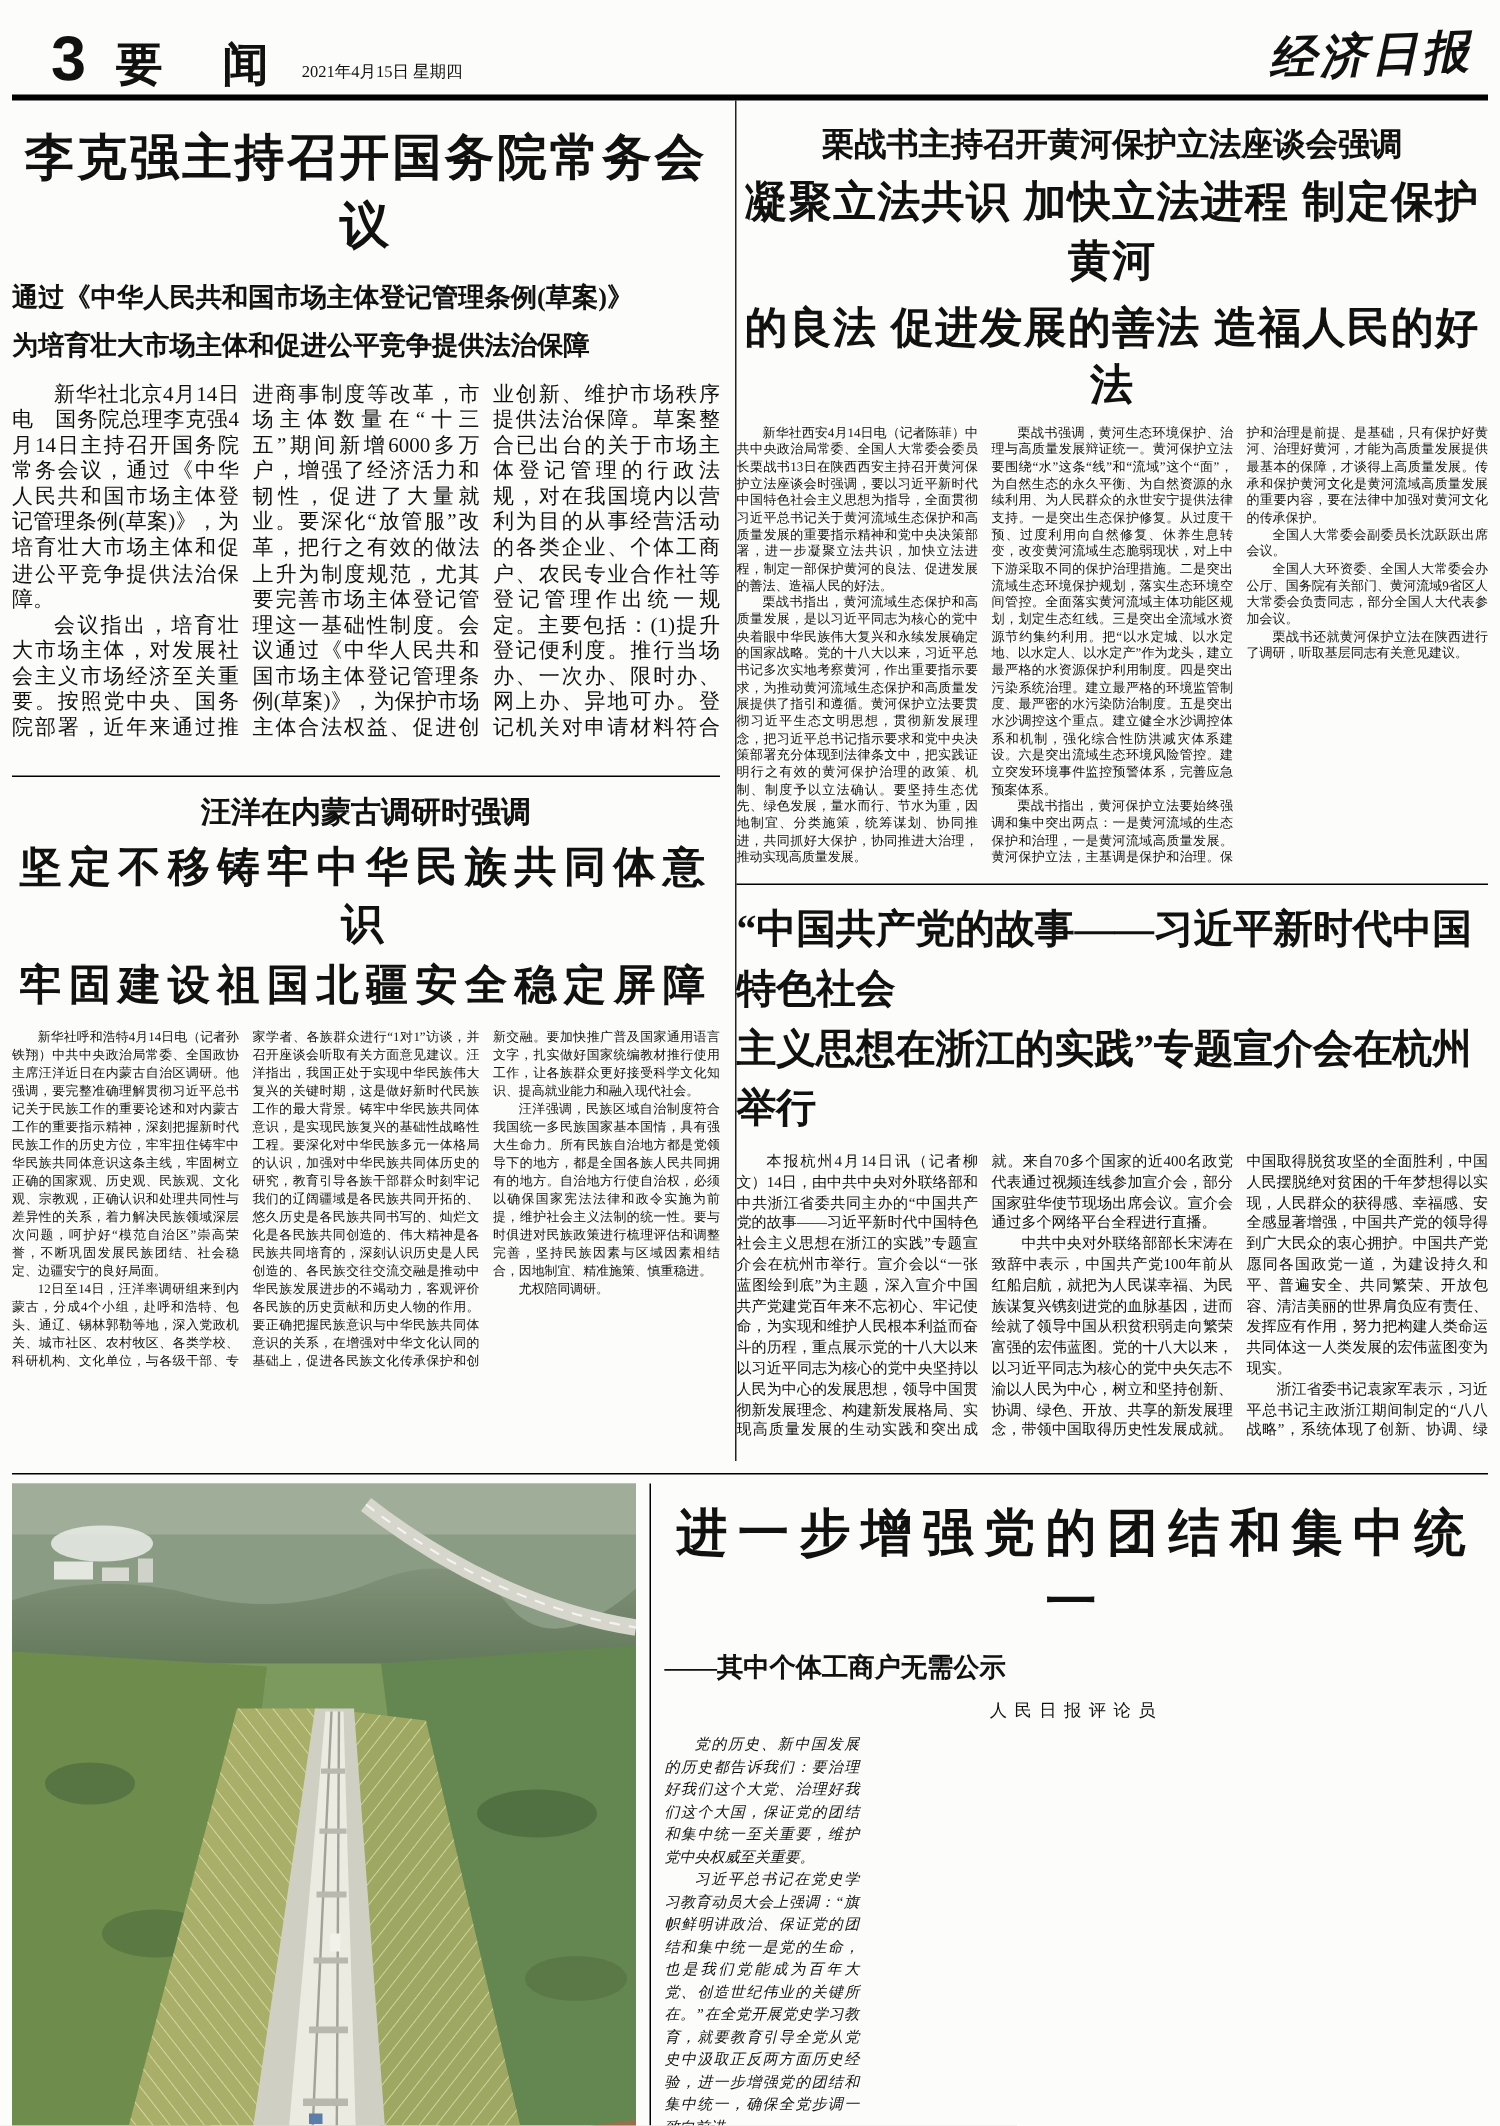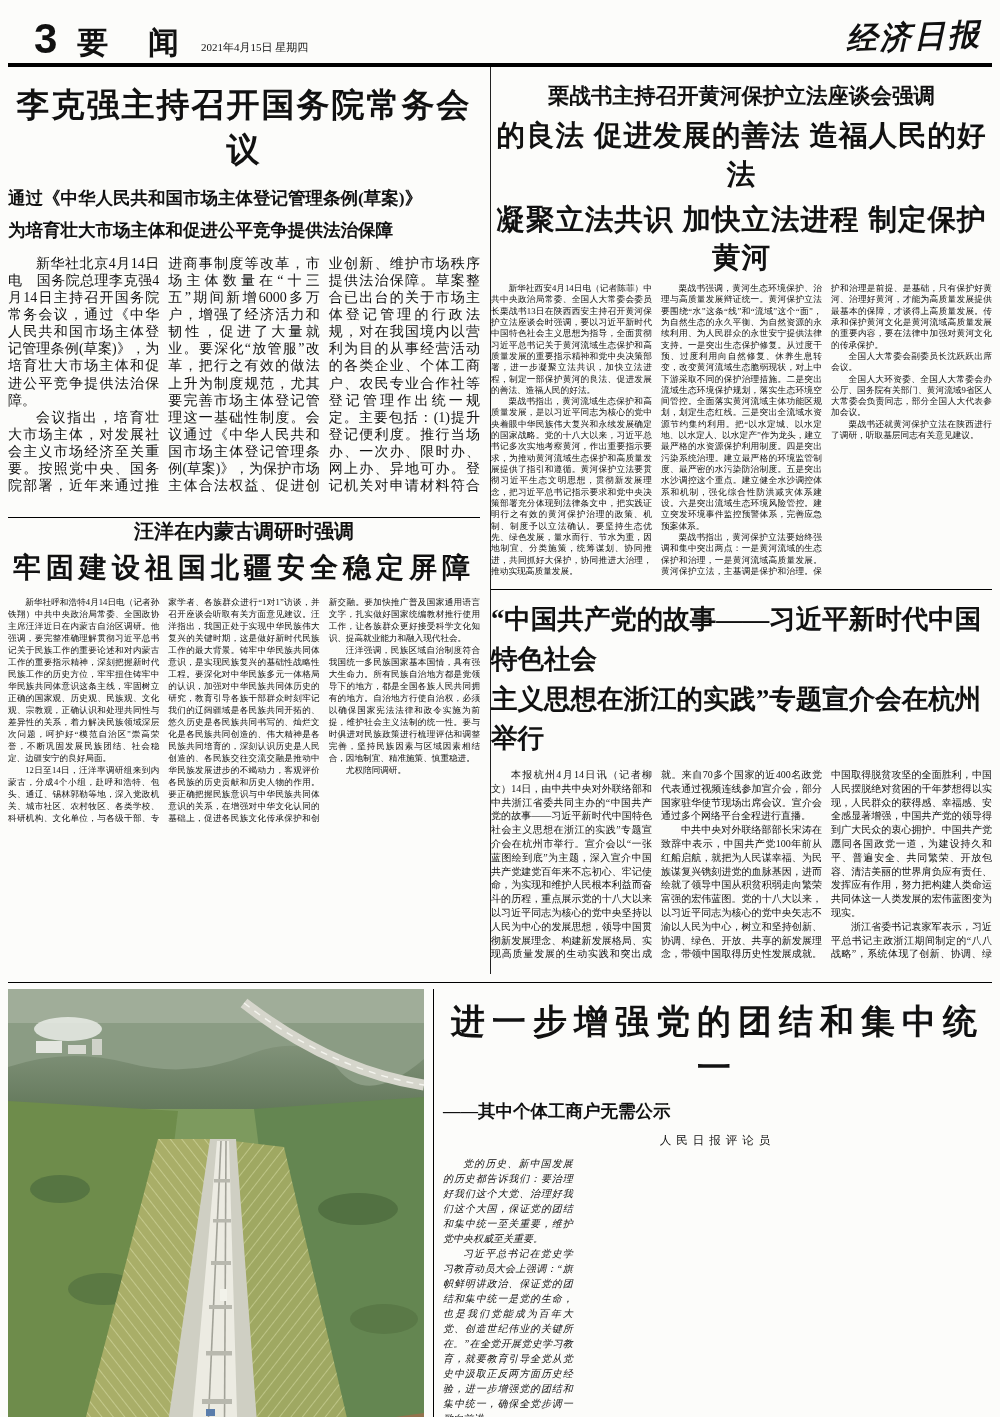--- a/index.html
+++ b/index.html
@@ -23,21 +23,21 @@
   .kicker{font-weight:bold;text-align:center;margin:0;}
   .sub{font-weight:bold;margin:0;}
   .body-cols{text-align:justify;overflow:hidden;column-fill:auto;}
   .body-cols p{margin:0;text-indent:2em;}
   
   .a1 .headline-sans{font-size:33px;letter-spacing:2px;margin:16px 0 10px;}
   .a1 .sub{font-size:17.5px;line-height:1.8;}
   .a1 .body-cols{column-count:3;column-gap:9px;height:254px;font-size:14px;line-height:1.22;margin-top:9px;}
   .hr1{border:0;border-top:1px solid #000;margin:8px 0 0;}
   
-  .a3 .kicker{font-size:20px;}
+  .a3 .kicker{font-size:20px;margin-top:10px;}
   .a3 .headline-sans{font-size:28px;letter-spacing:5px;line-height:1.34;margin-top:4px;}
   .a3 .body-cols{column-count:3;column-gap:9px;height:232px;font-size:8.6px;line-height:1.4;margin-top:9px;}
   
   .a2 .kicker{font-size:21.5px;margin-top:14px;}
   .a2 .headline-sans{font-size:28.5px;line-height:1.36;margin:6px 0 6px;letter-spacing:1px;}
   .a2 .body-cols{column-count:3;column-gap:9px;height:298px;font-size:8.7px;line-height:1.3;margin-top:6px;}
   
   .a4 .sub{font-size:26.5px;line-height:1.5;margin-top:10px;}
   .a4 .body-cols{column-count:3;column-gap:9px;height:206px;font-size:10px;line-height:1.38;margin-top:9px;}
   .full-rule{border:0;border-top:1px solid #000;margin:8px 0 0;}
@@ -74,35 +74,36 @@
         <p class="sub">为培育壮大市场主体和促进公平竞争提供法治保障</p>
         <div class="body-cols">
           <p>新华社北京4月14日电　国务院总理李克强4月14日主持召开国务院常务会议，通过《中华人民共和国市场主体登记管理条例(草案)》，为培育壮大市场主体和促进公平竞争提供法治保障。</p>
           <p>会议指出，培育壮大市场主体，对发展社会主义市场经济至关重要。按照党中央、国务院部署，近年来通过推进商事制度等改革，市场主体数量在“十三五”期间新增6000多万户，增强了经济活力和韧性，促进了大量就业。要深化“放管服”改革，把行之有效的做法上升为制度规范，尤其要完善市场主体登记管理这一基础性制度。会议通过《中华人民共和国市场主体登记管理条例(草案)》，为保护市场主体合法权益、促进创业创新、维护市场秩序提供法治保障。草案整合已出台的关于市场主体登记管理的行政法规，对在我国境内以营利为目的从事经营活动的各类企业、个体工商户、农民专业合作社等登记管理作出统一规定。主要包括：(1)提升登记便利度。推行当场办、一次办、限时办、网上办、异地可办。登记机关对申请材料符合法定要求的应予当场登记；不能当场登记的，一般应在3个工作日内予以登记。电子与纸质营业执照具有同等法律效力。(2)精简申请材料和登记环节。登记机关能够通过政务信息共享平台获取的相关信息，不得要求申请人重复提供。申请材料不齐全或不符合法定形式的，登记机关应一次性告知申请人需补正的材料。(3)为推动解决“注销难”，明确规定市场主体未发生或已清偿债权债务、职工工资、社保费用、应缴税款等，书面承诺承担相关法律责任并按规定公示的，可按简易程序办理注销，其中个体工商户无需公示。(4)为降低市场主体维持成本，设立歇业制度。因自然灾害、事故灾难、公共卫生事件等造成经营困难的，市场主体可自主决定在一定时期内歇业并向登记机关备案，歇业最长不得超过3年。(5)明确诚信和监管要求。市场主体实行实名登记，对提交材料真实性、合法性和有效性负责，并按规定公示年度报告和登记相关信息。对登记时提交虚假材料或有其他欺诈行为的，撤销其市场主体登记，直接责任人3年内不得再次申请登记。登记机关根据市场主体信用状况实施分级分类监管，采取“双随机、一公开”方式对登记事项进行监督检查。(6)明确违法行为的法律责任和处罚措施。增强处罚针对性，情节严重的吊销营业执照，维护诚实守信、公平竞争的市场秩序。</p>
           <p>会议还研究了其他事项。</p>
         </div>
       </article>
       <hr class="hr1">
       <article class="a3">
         <p class="kicker">汪洋在内蒙古调研时强调</p>
+        <h1 class="headline-sans">坚定不移铸牢中华民族共同体意识</h1>
         <h1 class="headline-sans">牢固建设祖国北疆安全稳定屏障</h1>
         <div class="body-cols">
           <p>新华社呼和浩特4月14日电（记者孙铁翔）中共中央政治局常委、全国政协主席汪洋近日在内蒙古自治区调研。他强调，要完整准确理解贯彻习近平总书记关于民族工作的重要论述和对内蒙古工作的重要指示精神，深刻把握新时代民族工作的历史方位，牢牢扭住铸牢中华民族共同体意识这条主线，牢固树立正确的国家观、历史观、民族观、文化观、宗教观，正确认识和处理共同性与差异性的关系，着力解决民族领域深层次问题，呵护好“模范自治区”崇高荣誉，不断巩固发展民族团结、社会稳定、边疆安宁的良好局面。</p>
           <p>12日至14日，汪洋率调研组来到内蒙古，分成4个小组，赴呼和浩特、包头、通辽、锡林郭勒等地，深入党政机关、城市社区、农村牧区、各类学校、科研机构、文化单位，与各级干部、专家学者、各族群众进行“1对1”访谈，并召开座谈会听取有关方面意见建议。汪洋指出，我国正处于实现中华民族伟大复兴的关键时期，这是做好新时代民族工作的最大背景。铸牢中华民族共同体意识，是实现民族复兴的基础性战略性工程。要深化对中华民族多元一体格局的认识，加强对中华民族共同体历史的研究，教育引导各族干部群众时刻牢记我们的辽阔疆域是各民族共同开拓的、悠久历史是各民族共同书写的、灿烂文化是各民族共同创造的、伟大精神是各民族共同培育的，深刻认识历史是人民创造的、各民族交往交流交融是推动中华民族发展进步的不竭动力，客观评价各民族的历史贡献和历史人物的作用。要正确把握民族意识与中华民族共同体意识的关系，在增强对中华文化认同的基础上，促进各民族文化传承保护和创新交融。要加快推广普及国家通用语言文字，扎实做好国家统编教材推行使用工作，让各族群众更好接受科学文化知识、提高就业能力和融入现代社会。</p>
           <p>汪洋强调，民族区域自治制度符合我国统一多民族国家基本国情，具有强大生命力。所有民族自治地方都是党领导下的地方，都是全国各族人民共同拥有的地方。自治地方行使自治权，必须以确保国家宪法法律和政令实施为前提，维护社会主义法制的统一性。要与时俱进对民族政策进行梳理评估和调整完善，坚持民族因素与区域因素相结合，因地制宜、精准施策、慎重稳进。</p>
           <p>尤权陪同调研。</p>
         </div>
       </article>
     </div>
 
     <div class="col-r">
       <article class="a2">
         <p class="kicker">栗战书主持召开黄河保护立法座谈会强调</p>
+        <h1 class="headline-sans">凝聚立法共识 加快立法进程 制定保护黄河</h1>
         <h1 class="headline-sans">的良法 促进发展的善法 造福人民的好法</h1>
-        <h1 class="headline-sans">凝聚立法共识 加快立法进程 制定保护黄河</h1>
         <div class="body-cols">
           <p>新华社西安4月14日电（记者陈菲）中共中央政治局常委、全国人大常委会委员长栗战书13日在陕西西安主持召开黄河保护立法座谈会时强调，要以习近平新时代中国特色社会主义思想为指导，全面贯彻习近平总书记关于黄河流域生态保护和高质量发展的重要指示精神和党中央决策部署，进一步凝聚立法共识，加快立法进程，制定一部保护黄河的良法、促进发展的善法、造福人民的好法。</p>
           <p>栗战书指出，黄河流域生态保护和高质量发展，是以习近平同志为核心的党中央着眼中华民族伟大复兴和永续发展确定的国家战略。党的十八大以来，习近平总书记多次实地考察黄河，作出重要指示要求，为推动黄河流域生态保护和高质量发展提供了指引和遵循。黄河保护立法要贯彻习近平生态文明思想，贯彻新发展理念，把习近平总书记指示要求和党中央决策部署充分体现到法律条文中，把实践证明行之有效的黄河保护治理的政策、机制、制度予以立法确认。要坚持生态优先、绿色发展，量水而行、节水为重，因地制宜、分类施策，统筹谋划、协同推进，共同抓好大保护，协同推进大治理，推动实现高质量发展。</p>
           <p>栗战书强调，黄河生态环境保护、治理与高质量发展辩证统一。黄河保护立法要围绕“水”这条“线”和“流域”这个“面”，为自然生态的永久平衡、为自然资源的永续利用、为人民群众的永世安宁提供法律支持。一是突出生态保护修复。从过度干预、过度利用向自然修复、休养生息转变，改变黄河流域生态脆弱现状，对上中下游采取不同的保护治理措施。二是突出流域生态环境保护规划，落实生态环境空间管控。全面落实黄河流域主体功能区规划，划定生态红线。三是突出全流域水资源节约集约利用。把“以水定城、以水定地、以水定人、以水定产”作为龙头，建立最严格的水资源保护利用制度。四是突出污染系统治理。建立最严格的环境监管制度、最严密的水污染防治制度。五是突出水沙调控这个重点。建立健全水沙调控体系和机制，强化综合性防洪减灾体系建设。六是突出流域生态环境风险管控。建立突发环境事件监控预警体系，完善应急预案体系。</p>
           <p>栗战书指出，黄河保护立法要始终强调和集中突出两点：一是黄河流域的生态保护和治理，一是黄河流域高质量发展。黄河保护立法，主基调是保护和治理。保护和治理是前提、是基础，只有保护好黄河、治理好黄河，才能为高质量发展提供最基本的保障，才谈得上高质量发展。传承和保护黄河文化是黄河流域高质量发展的重要内容，要在法律中加强对黄河文化的传承保护。</p>
           <p>全国人大常委会副委员长沈跃跃出席会议。</p>
           <p>全国人大环资委、全国人大常委会办公厅、国务院有关部门、黄河流域9省区人大常委会负责同志，部分全国人大代表参加会议。</p>
           <p>栗战书还就黄河保护立法在陕西进行了调研，听取基层同志有关意见建议。</p>
         </div>
       </article>

